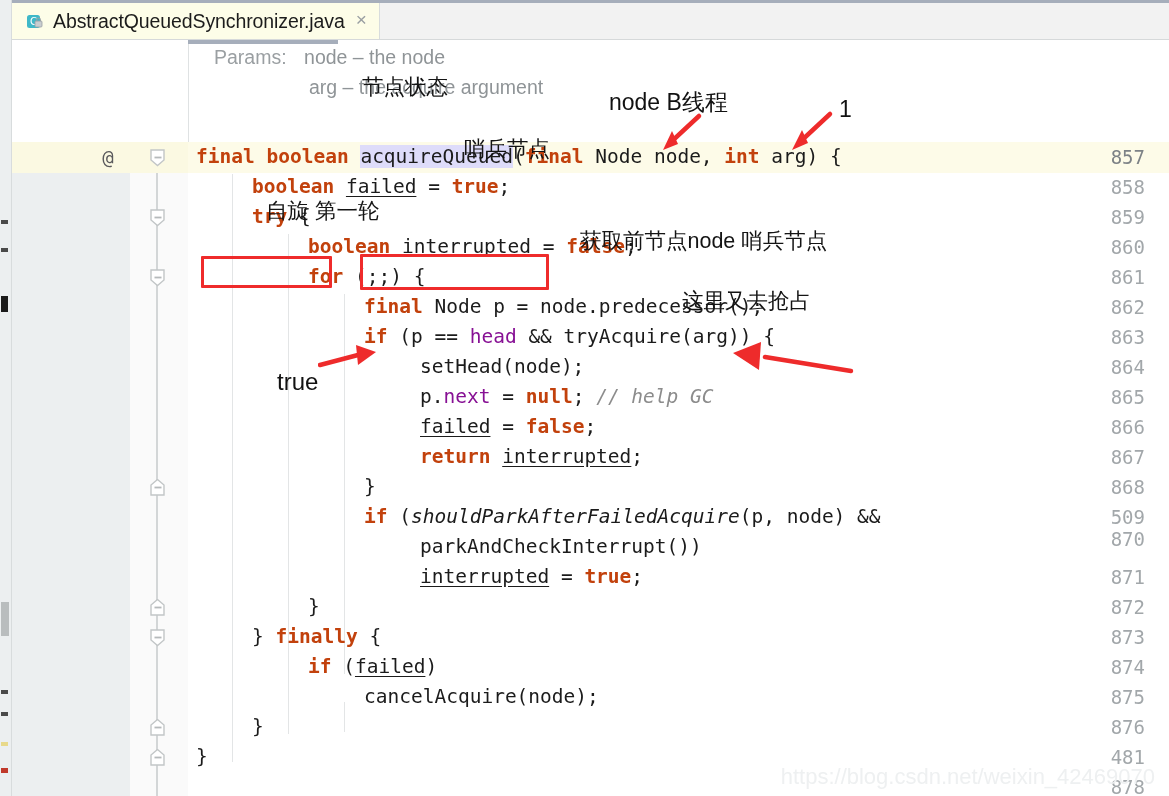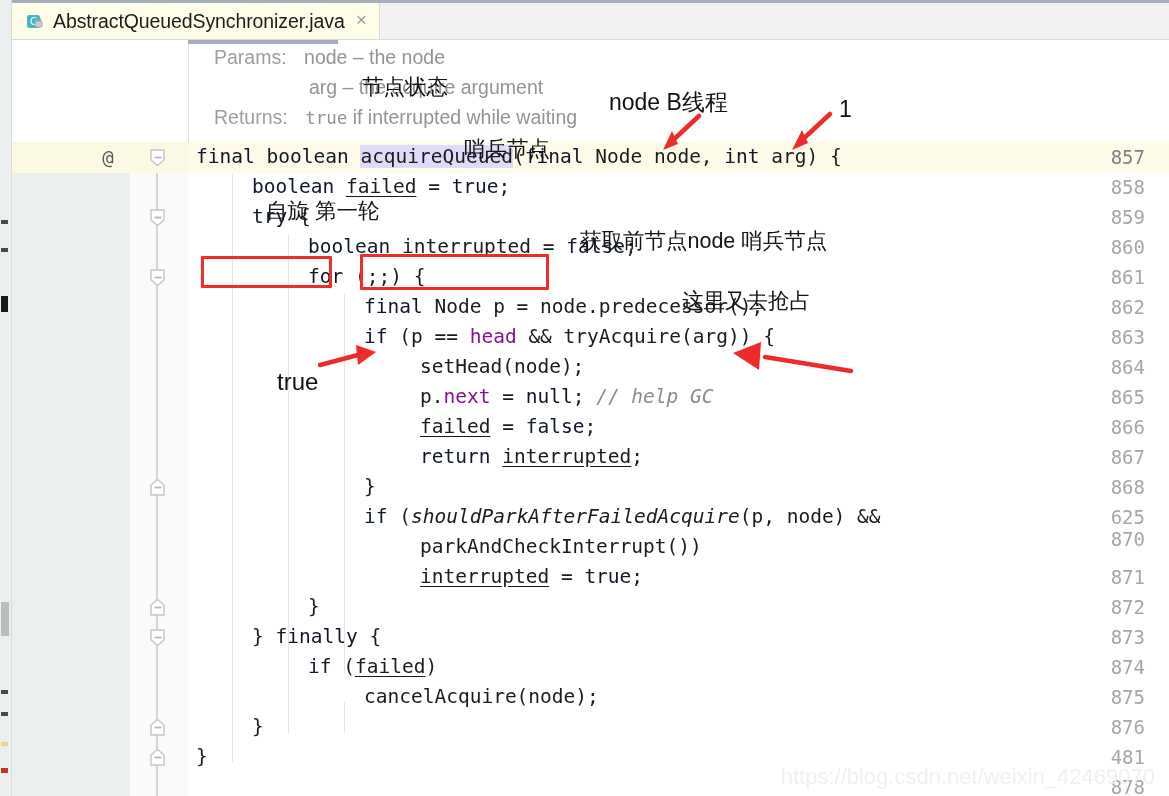--- a/index.html
+++ b/index.html
@@ -182,21 +182,21 @@
     width: 981px; height: 654px;
     font-family: "DejaVu Sans Mono", monospace;
     font-size: 19.5px;
     line-height: 30px;
     white-space: pre;
     color: #1b1b1b;
   }
   .cl { position: absolute; left: 8px; height: 30px; white-space: pre; }
 
   
-  .kw   { color: #0f172a; }
+  .kw   { color: #c2410c; font-weight: bold; }
   .fld  { color: #871094; }
   .cmt  { color: #8c8c8c; font-style: italic; }
   .ital { font-style: italic; }
   .loc  { text-decoration: underline; text-underline-offset: 3px; }
   .hl   { background: #dedcfa; }
   .plain{ color: #1b1b1b; }
 
   
   .iguide {
     position: absolute;
@@ -292,25 +292,20 @@
 
       <div class="doc-row" style="left:202px;top:6px;">
         <span class="dlabel">Params:</span>
         <span class="dval" style="margin-left:12px;">node – the node</span>
       </div>
 
       <div class="doc-row" style="left:297px;top:36px;">
         <span class="dval">arg – the acquire argument</span>
       </div>
 
-      <div class="doc-row" style="left:202px;top:66px;">
-        <span class="dlabel">Returns:</span>
-        <span class="dval dmono" style="margin-left:12px;">true</span>
-        <span class="dval"> if interrupted while waiting</span>
-      </div>
     </div>
 
     <div class="gutter"></div>
     <div class="fold-col">
       <div class="fold-line"></div>
     </div>
 
     <div class="cur-line-band gut"></div>
     <div class="cur-line-band" style="left:176px;width:981px;"></div>
 
@@ -321,21 +316,21 @@
         <div class="lnum" style="top: 162px;">859</div>
         <div class="lnum" style="top: 192px;">860</div>
         <div class="lnum" style="top: 222px;">861</div>
         <div class="lnum" style="top: 252px;">862</div>
         <div class="lnum" style="top: 282px;">863</div>
         <div class="lnum" style="top: 312px;">864</div>
         <div class="lnum" style="top: 342px;">865</div>
         <div class="lnum" style="top: 372px;">866</div>
         <div class="lnum" style="top: 402px;">867</div>
         <div class="lnum" style="top: 432px;">868</div>
-        <div class="lnum" style="top: 462px;">625</div>
+        <div class="lnum" style="top: 462px;">509</div>
         <div class="lnum" style="top: 484px;">870</div>
         <div class="lnum" style="top: 522px;">871</div>
         <div class="lnum" style="top: 552px;">872</div>
         <div class="lnum" style="top: 582px;">873</div>
         <div class="lnum" style="top: 612px;">874</div>
         <div class="lnum" style="top: 642px;">875</div>
         <div class="lnum" style="top: 672px;">876</div>
         <div class="lnum" style="top: 702px;">481</div>
         <div class="lnum" style="top: 732px;">878</div>
       </div>

